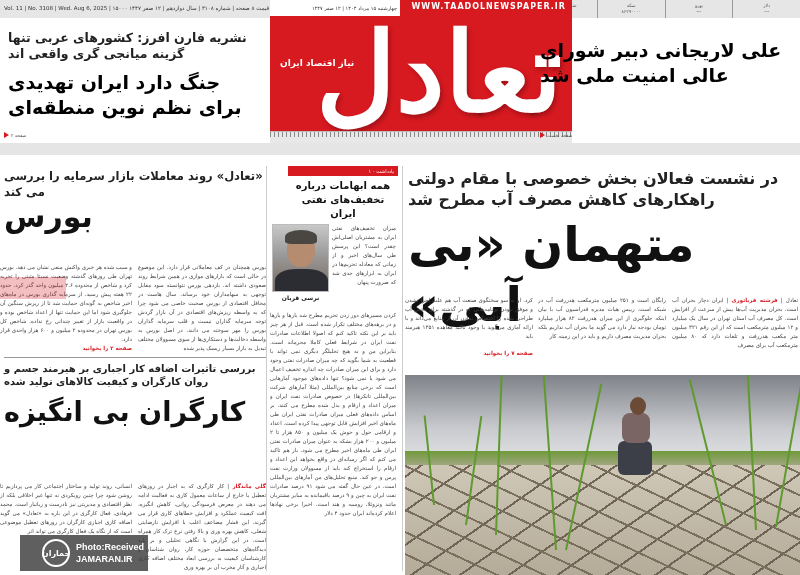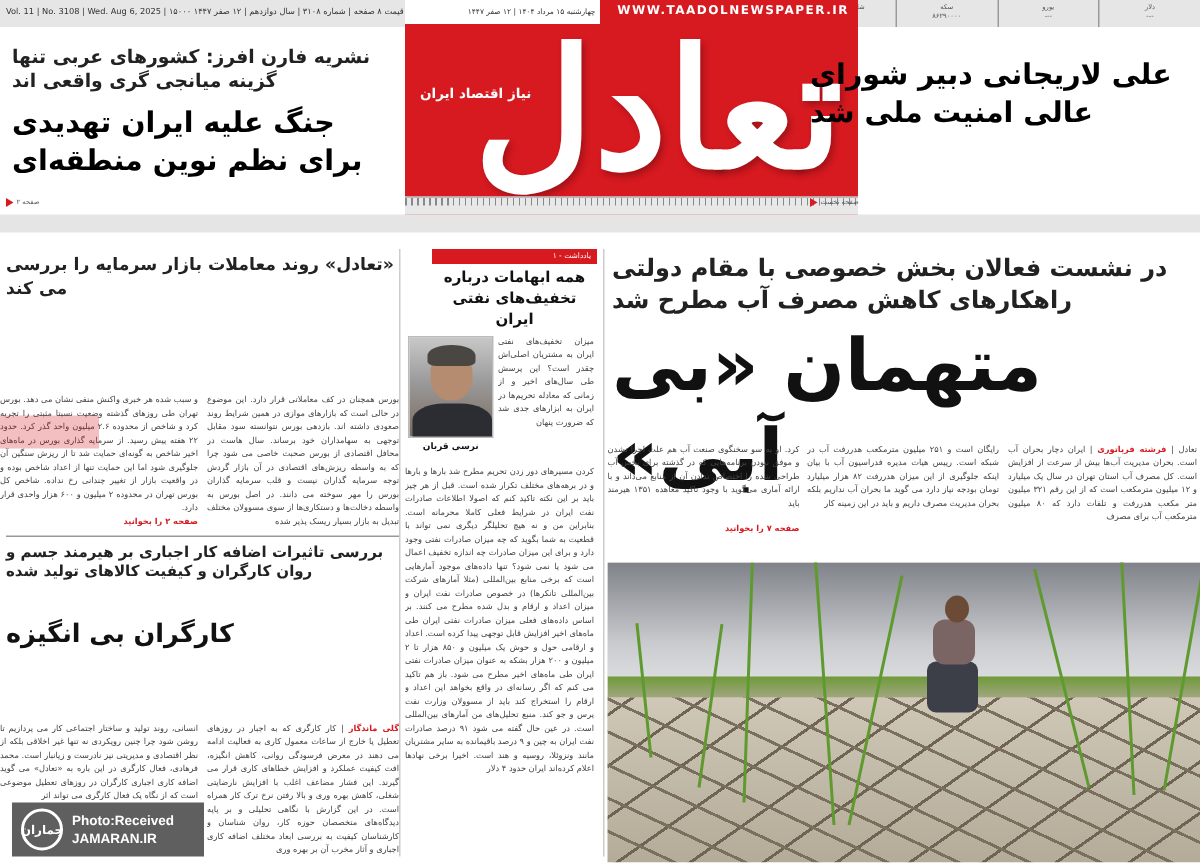--- a/index.html
+++ b/index.html
@@ -57,21 +57,21 @@
     background-image:
       repeating-linear-gradient(25deg, transparent 0 18px, #7a6e5c 18px 20px),
       repeating-linear-gradient(-35deg, transparent 0 26px, #6f6453 26px 28px),
       linear-gradient(180deg,#cfc8b7,#b4ab98); }
   .person { position: absolute; left: 205px; top: 22px; width: 50px; height: 85px; }
   .person .p-head { position: absolute; left: 20px; top: 0; width: 16px; height: 18px; border-radius: 50%; background: #6b4a36; }
   .person .p-body { position: absolute; left: 12px; top: 16px; width: 28px; height: 30px; border-radius: 8px; background: #7b6464; }
   .person .p-legs { position: absolute; left: 8px; top: 44px; width: 34px; height: 34px; border-radius: 6px; background: #3c3f48; }
   .blade { position: absolute; width: 2px; background: #5f9a2e; transform-origin: bottom center; }
 
-  .watermark { left: 8px; top: 535px; width: 128px; height: 36px; background: rgba(60,60,60,0.82); display: flex; align-items: center; gap: 6px; padding: 2px 6px; direction: ltr; }
+  .watermark { left: 20px; top: 535px; width: 128px; height: 36px; background: rgba(60,60,60,0.82); display: flex; align-items: center; gap: 6px; padding: 2px 22px; direction: ltr; }
   .wm-logo { width: 28px; height: 28px; border: 2px solid #fff; border-radius: 50%; color: #fff; font-size: 8px; display: flex; align-items: center; justify-content: center; font-weight: bold; }
   .wm-text { color: #fff; font-size: 9px; line-height: 12px; font-family: "Liberation Sans", sans-serif; font-weight: bold; }
 </style>
 </head>
 <body>
 
 <div class="abs topbar-left">
   <span>Vol. 11 | No. 3108 | Wed. Aug 6, 2025 | ۱۵۰۰۰ تومان | قیمت ۸ صفحه | شماره ۳۱۰۸ | سال دوازدهم | ۱۲ صفر ۱۴۴۷</span>
 </div>
 <div class="abs topbar-right">
@@ -96,51 +96,52 @@
 <div class="abs masthead">
   <div class="masthead-date">چهارشنبه ۱۵ مرداد ۱۴۰۴ | ۱۲ صفر ۱۴۴۷</div>
   <div class="masthead-url">WWW.TAADOLNEWSPAPER.IR</div>
   <div class="logo">تعادل</div>
   <div class="tagline">نیاز اقتصاد ایران</div>
   <div class="ruler"></div>
 </div>
 
 <div class="abs teaser" style="left:8px; top:30px; width:250px;">
   <div class="kicker">نشریه فارن افرز: کشورهای عربی تنها گزینه میانجی گری واقعی اند</div>
-  <div class="title">جنگ علیه ایران تهدیدی برای نظم نوین منطقه‌ای</div>
+  <div class="title">جنگ دارد ایران تهدیدی برای نظم نوین منطقه‌ای</div>
 </div>
 <div class="abs page-ref" style="left:4px; top:132px; direction:ltr;">
   <span class="arrow" style="border-right:none;border-left:5px solid #d71920;"></span>
   <span>صفحه ۲</span>
 </div>
 
 <div class="abs teaser" style="left:540px; top:30px; width:250px;">
   <div class="title">علی لاریجانی دبیر شورای عالی امنیت ملی شد</div>
 </div>
 <div class="abs page-ref" style="left:540px; top:132px; direction:ltr;">
   <span class="arrow" style="border-right:none;border-left:5px solid #d71920;"></span>
   <span>صفحه نخست</span>
 </div>
 
 <div class="abs grey-strip"></div>
 
 <div class="abs teaser" style="left:4px; top:168px; width:262px;">
   <div class="kicker" style="font-size:11.5px;">«تعادل» روند معاملات بازار سرمایه را بررسی می کند</div>
+  <div style="font-size:30px; font-weight:bold; line-height:34px;">بورس</div>
 </div>
 <div class="abs body-text" style="left:138px; top:263px; width:128px; height:92px;">بورس همچنان در کف معاملاتی قرار دارد. این موضوع در حالی است که بازارهای موازی در همین شرایط روند صعودی داشته اند. بازدهی بورس نتوانسته سود مقابل توجهی به سهامداران خود برساند. سال هاست در محافل اقتصادی از بورس صحبت خاصی می شود چرا که به واسطه ریزش‌های اقتصادی در آن بازار گردش توجه سرمایه گذاران نیست و قلب سرمایه گذاران بورس را مهر سوخته می دانند. در اصل بورس به واسطه دخالت‌ها و دستکاری‌ها از سوی مسوولان مختلف تبدیل به بازار بسیار ریسک پذیر شده</div>
 <div class="abs" style="left:0; top:263px; width:132px; height:92px; overflow:hidden;">
   <div class="body-text" style="height:82px;">و سبب شده هر خبری واکنش منفی نشان می دهد. بورس تهران طی روزهای گذشته وضعیت نسبتا مثبتی را تجربه کرد و شاخص از محدوده ۲.۶ میلیون واحد گذر کرد. حدود ۲۲ هفته پیش رسید. از سرمایه گذاری بورس در ماه‌های اخیر شاخص به گونه‌ای حمایت شد تا از ریزش سنگین آن جلوگیری شود اما این حمایت تنها از اعداد شاخص بوده و در واقعیت بازار از تغییر چندانی رخ نداده. شاخص کل بورس تهران در محدوده ۲ میلیون و ۶۰۰ هزار واحدی قرار دارد.</div>
   <div class="continue">صفحه ۲ را بخوانید</div>
   <div class="abs" style="left:0; top:14px; width:66px; height:22px; background:rgba(215,25,32,0.28);"></div>
 </div>
 <div class="abs hr" style="left:4px; top:357px; width:262px;"></div>
 
 <div class="abs teaser" style="left:4px; top:362px; width:262px;">
   <div class="kicker" style="font-size:10px; line-height:13px;">بررسی تاثیرات اضافه کار اجباری بر هیرمند جسم و روان کارگران و کیفیت کالاهای تولید شده</div>
-  <div style="font-size:17px; font-weight:bold; line-height:31px; margin-top:20px;">کارگران بی انگیزه</div>
+  <div style="font-size:27px; font-weight:bold; line-height:31px; margin-top:8px;">کارگران بی انگیزه</div>
 </div>
 <div class="abs body-text" style="left:138px; top:482px; width:128px; height:92px;">
   <span class="lead">گلی ماندگار</span> | <span>کار کارگری که به اجبار در روزهای تعطیل یا خارج از ساعات معمول کاری به فعالیت ادامه می دهند در معرض فرسودگی روانی، کاهش انگیزه، افت کیفیت عملکرد و افزایش خطاهای کاری قرار می گیرند. این فشار مضاعف اغلب با افزایش نارضایتی شغلی، کاهش بهره وری و بالا رفتن نرخ ترک کار همراه است. در این گزارش با نگاهی تحلیلی و بر پایه دیدگاه‌های متخصصان حوزه کار، روان شناسان و کارشناسان کیفیت به بررسی ابعاد مختلف اضافه کاری اجباری و آثار مخرب آن بر بهره وری</span>
 </div>
 <div class="abs body-text" style="left:0; top:482px; width:132px; height:55px;">انسانی، روند تولید و ساختار اجتماعی کار می پردازیم تا روشن شود چرا چنین رویکردی نه تنها غیر اخلاقی بلکه از نظر اقتصادی و مدیریتی نیز نادرست و زیانبار است. محمد فرهادی، فعال کارگری در این باره به «تعادل» می گوید اضافه کاری اجباری کارگران در روزهای تعطیل موضوعی است که از نگاه یک فعال کارگری می تواند اثر</div>
 
 <div class="abs col-center">
   <div class="col-label">یادداشت - ۱</div>
   <div class="col-title">همه ابهامات درباره تخفیف‌های نفتی ایران</div>
   <div class="portrait">

